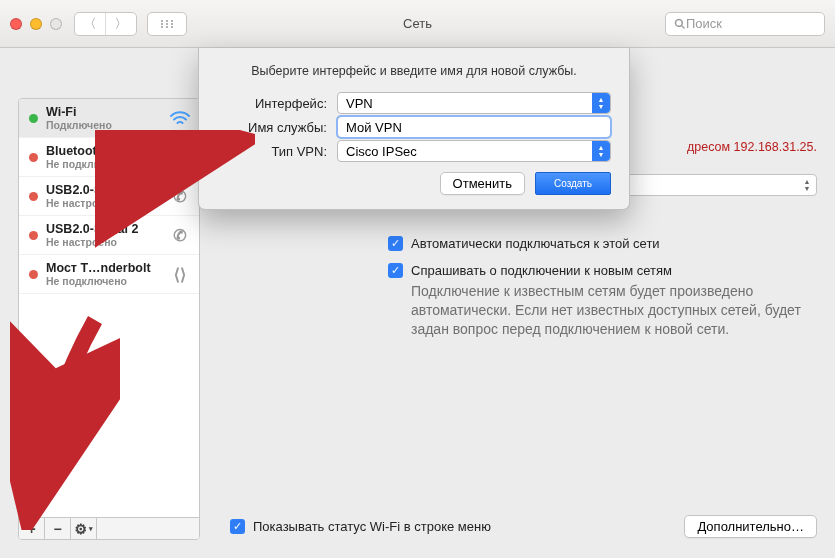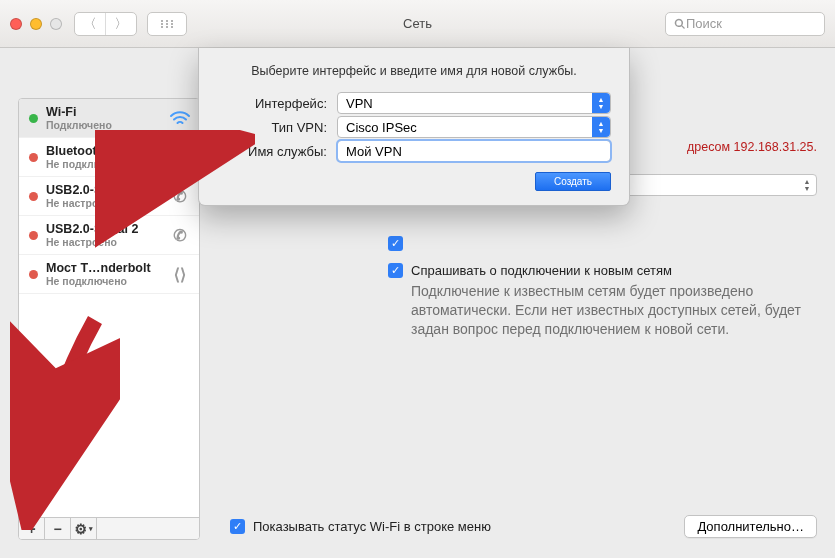--- a/index.html
+++ b/index.html
@@ -166,20 +166,21 @@
     <div class="ip-frag">дресом 192.168.31.25.</div>
     <div class="sel-box">
       <div class="sel-arrows">
           <span>▲</span>
           <span>▼</span>
         </div>
     </div>
     <div class="chk-rows">
       <div class="chk-row">
         <div class="chk">✓</div>
+        <span>Автоматически подключаться к этой сети</span>
       </div>
       <div>
         <div class="chk-row">
           <div class="chk">✓</div>
           <span>Спрашивать о подключении к новым сетям</span>
         </div>
         <div class="chk-note">Подключение к известным сетям будет произведено автоматически. Если нет известных доступных сетей, будет задан вопрос перед подключением к новой сети.</div>
       </div>
     </div>
     <div class="chk-row status-row">
@@ -196,34 +197,35 @@
     <div class="flabel">Интерфейс:</div>
     <div class="fsel">
       <span>VPN</span>
       <div class="fsel-cap">
           <span>▲</span>
           <span>▼</span>
         </div>
     </div>
   </div>
   <div class="frow">
+    <div class="flabel">Имя службы:</div>
+    <input class="finput" value="Мой VPN" style="">
+  </div>
+  <div class="frow">
     <div class="flabel">Тип VPN:</div>
     <div class="fsel">
       <span>Cisco IPSec</span>
       <div class="fsel-cap">
           <span>▲</span>
           <span>▼</span>
         </div>
     </div>
   </div>
-  <div class="frow">
-    <div class="flabel">Имя службы:</div>
-    <input class="finput" value="Мой VPN" style="">
-  </div>
   <div class="sheet-btns">
+    <button class="btn-white">Отменить</button>
     <button class="btn-blue">Создать</button>
   </div>
 </div>
 
 <svg class="arrow-svg" style="left:95px;top:130px" width="160" height="120">
   <defs>
       <marker id="ah1" markerWidth="18" markerHeight="18" refX="14" refY="7" orient="auto">
         <path d="M0,0 L16,7 L0,14 L5,7 Z" fill="#c1272d"></path>
       </marker>
     </defs>

